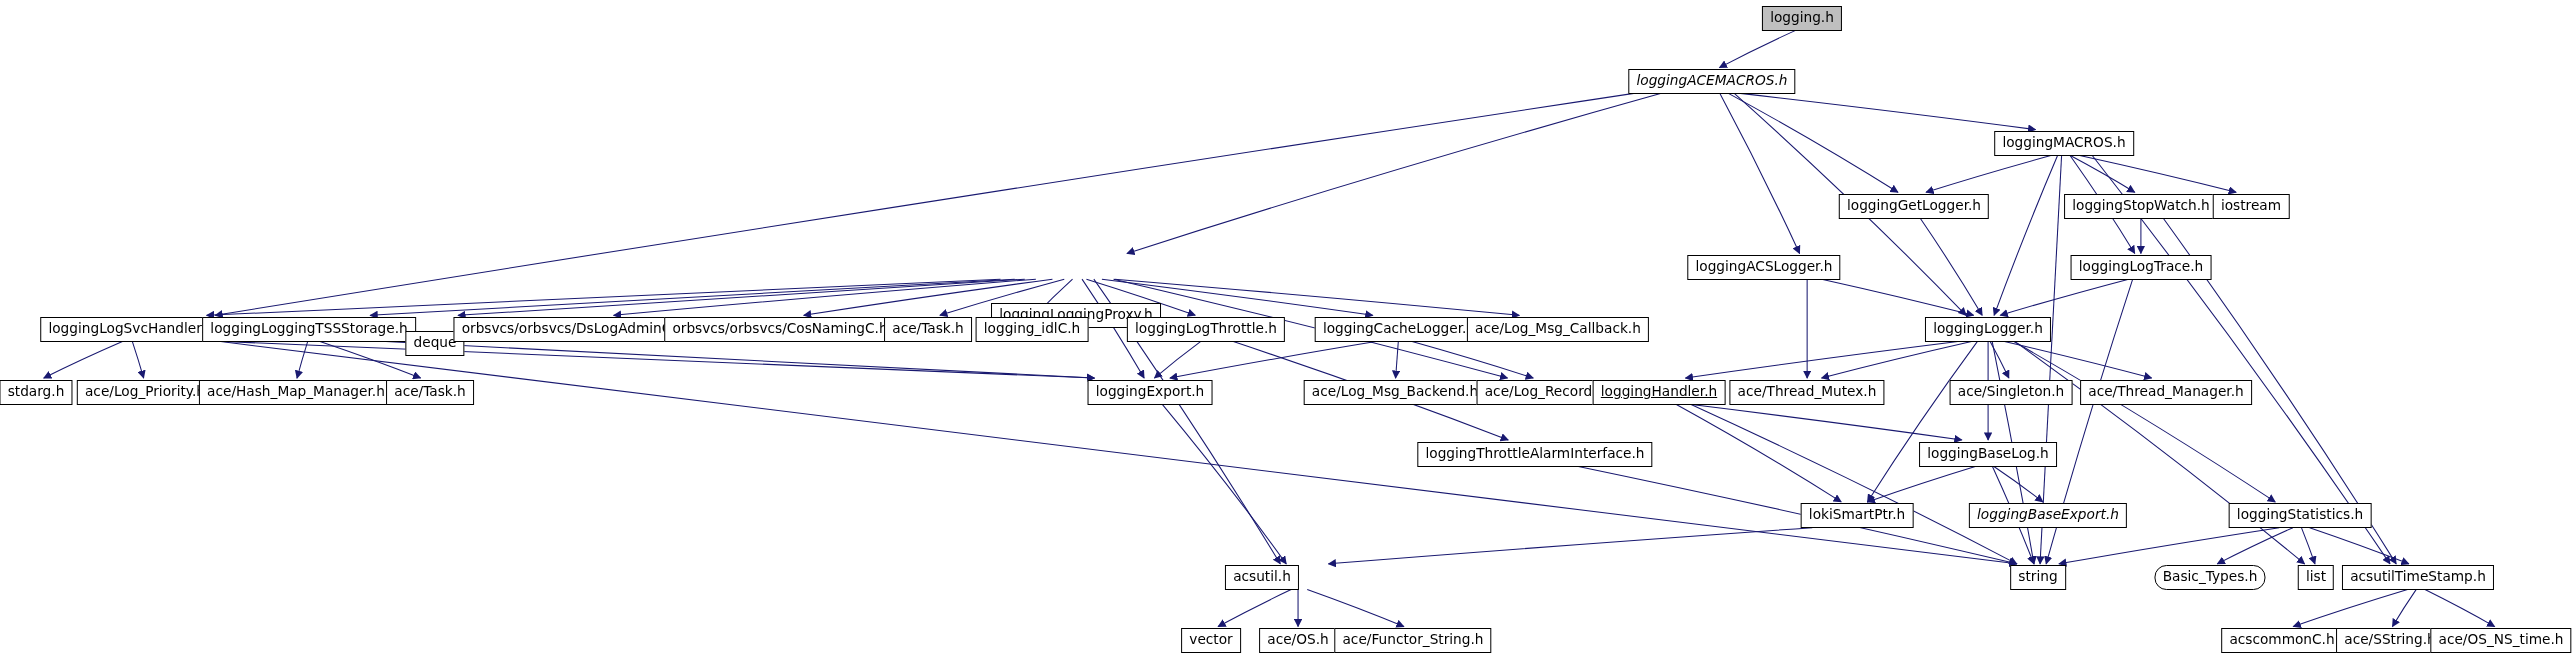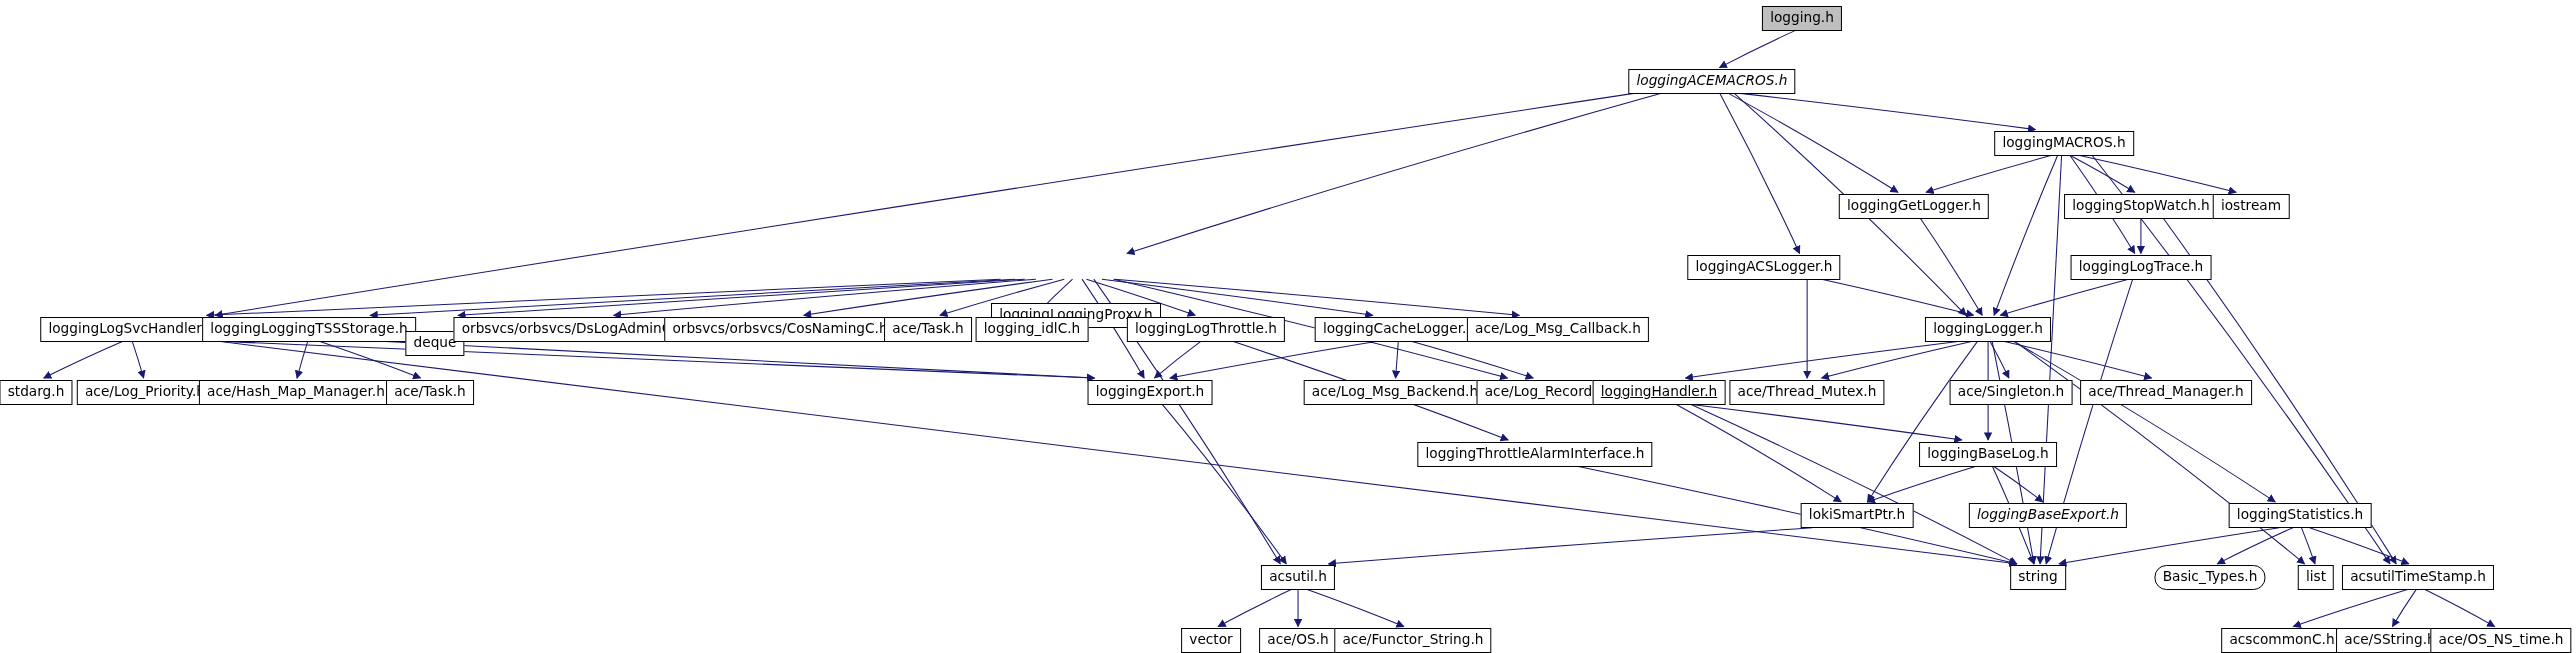--- a/index.html
+++ b/index.html
@@ -160,21 +160,21 @@
       <div class="node" style="left: 1545px; top: 380px;">ace/Log_Record.h</div>
       <div class="node" style="left: 1659px; top: 380px; text-decoration: underline;">loggingHandler.h</div>
       <div class="node" style="left: 1807px; top: 380px;">ace/Thread_Mutex.h</div>
       <div class="node" style="left: 2011px; top: 380px;">ace/Singleton.h</div>
       <div class="node" style="left: 2166px; top: 380px;">ace/Thread_Manager.h</div>
       <div class="node" style="left: 1535px; top: 442px;">loggingThrottleAlarmInterface.h</div>
       <div class="node" style="left: 1988px; top: 442px;">loggingBaseLog.h</div>
       <div class="node" style="left: 1857px; top: 503px;">lokiSmartPtr.h</div>
       <div class="node" style="left: 2048px; top: 503px; font-style: italic;">loggingBaseExport.h</div>
       <div class="node" style="left: 2300px; top: 503px;">loggingStatistics.h</div>
-      <div class="node" style="left: 1298px; top: 565px;">acsutil.h</div>
+      <div class="node" style="left: 1262px; top: 565px;">acsutil.h</div>
       <div class="node" style="left: 2038px; top: 565px;">string</div>
       <div class="node" style="left: 2210px; top: 565px; border-radius: 12px;">Basic_Types.h</div>
       <div class="node" style="left: 2316px; top: 565px;">list</div>
       <div class="node" style="left: 2418px; top: 565px;">acsutilTimeStamp.h</div>
       <div class="node" style="left: 1211px; top: 628px;">vector</div>
       <div class="node" style="left: 1298px; top: 628px;">ace/OS.h</div>
       <div class="node" style="left: 1413px; top: 628px;">ace/Functor_String.h</div>
       <div class="node" style="left: 2282px; top: 628px;">acscommonC.h</div>
       <div class="node" style="left: 2390px; top: 628px;">ace/SString.h</div>
       <div class="node" style="left: 2501px; top: 628px;">ace/OS_NS_time.h</div>

